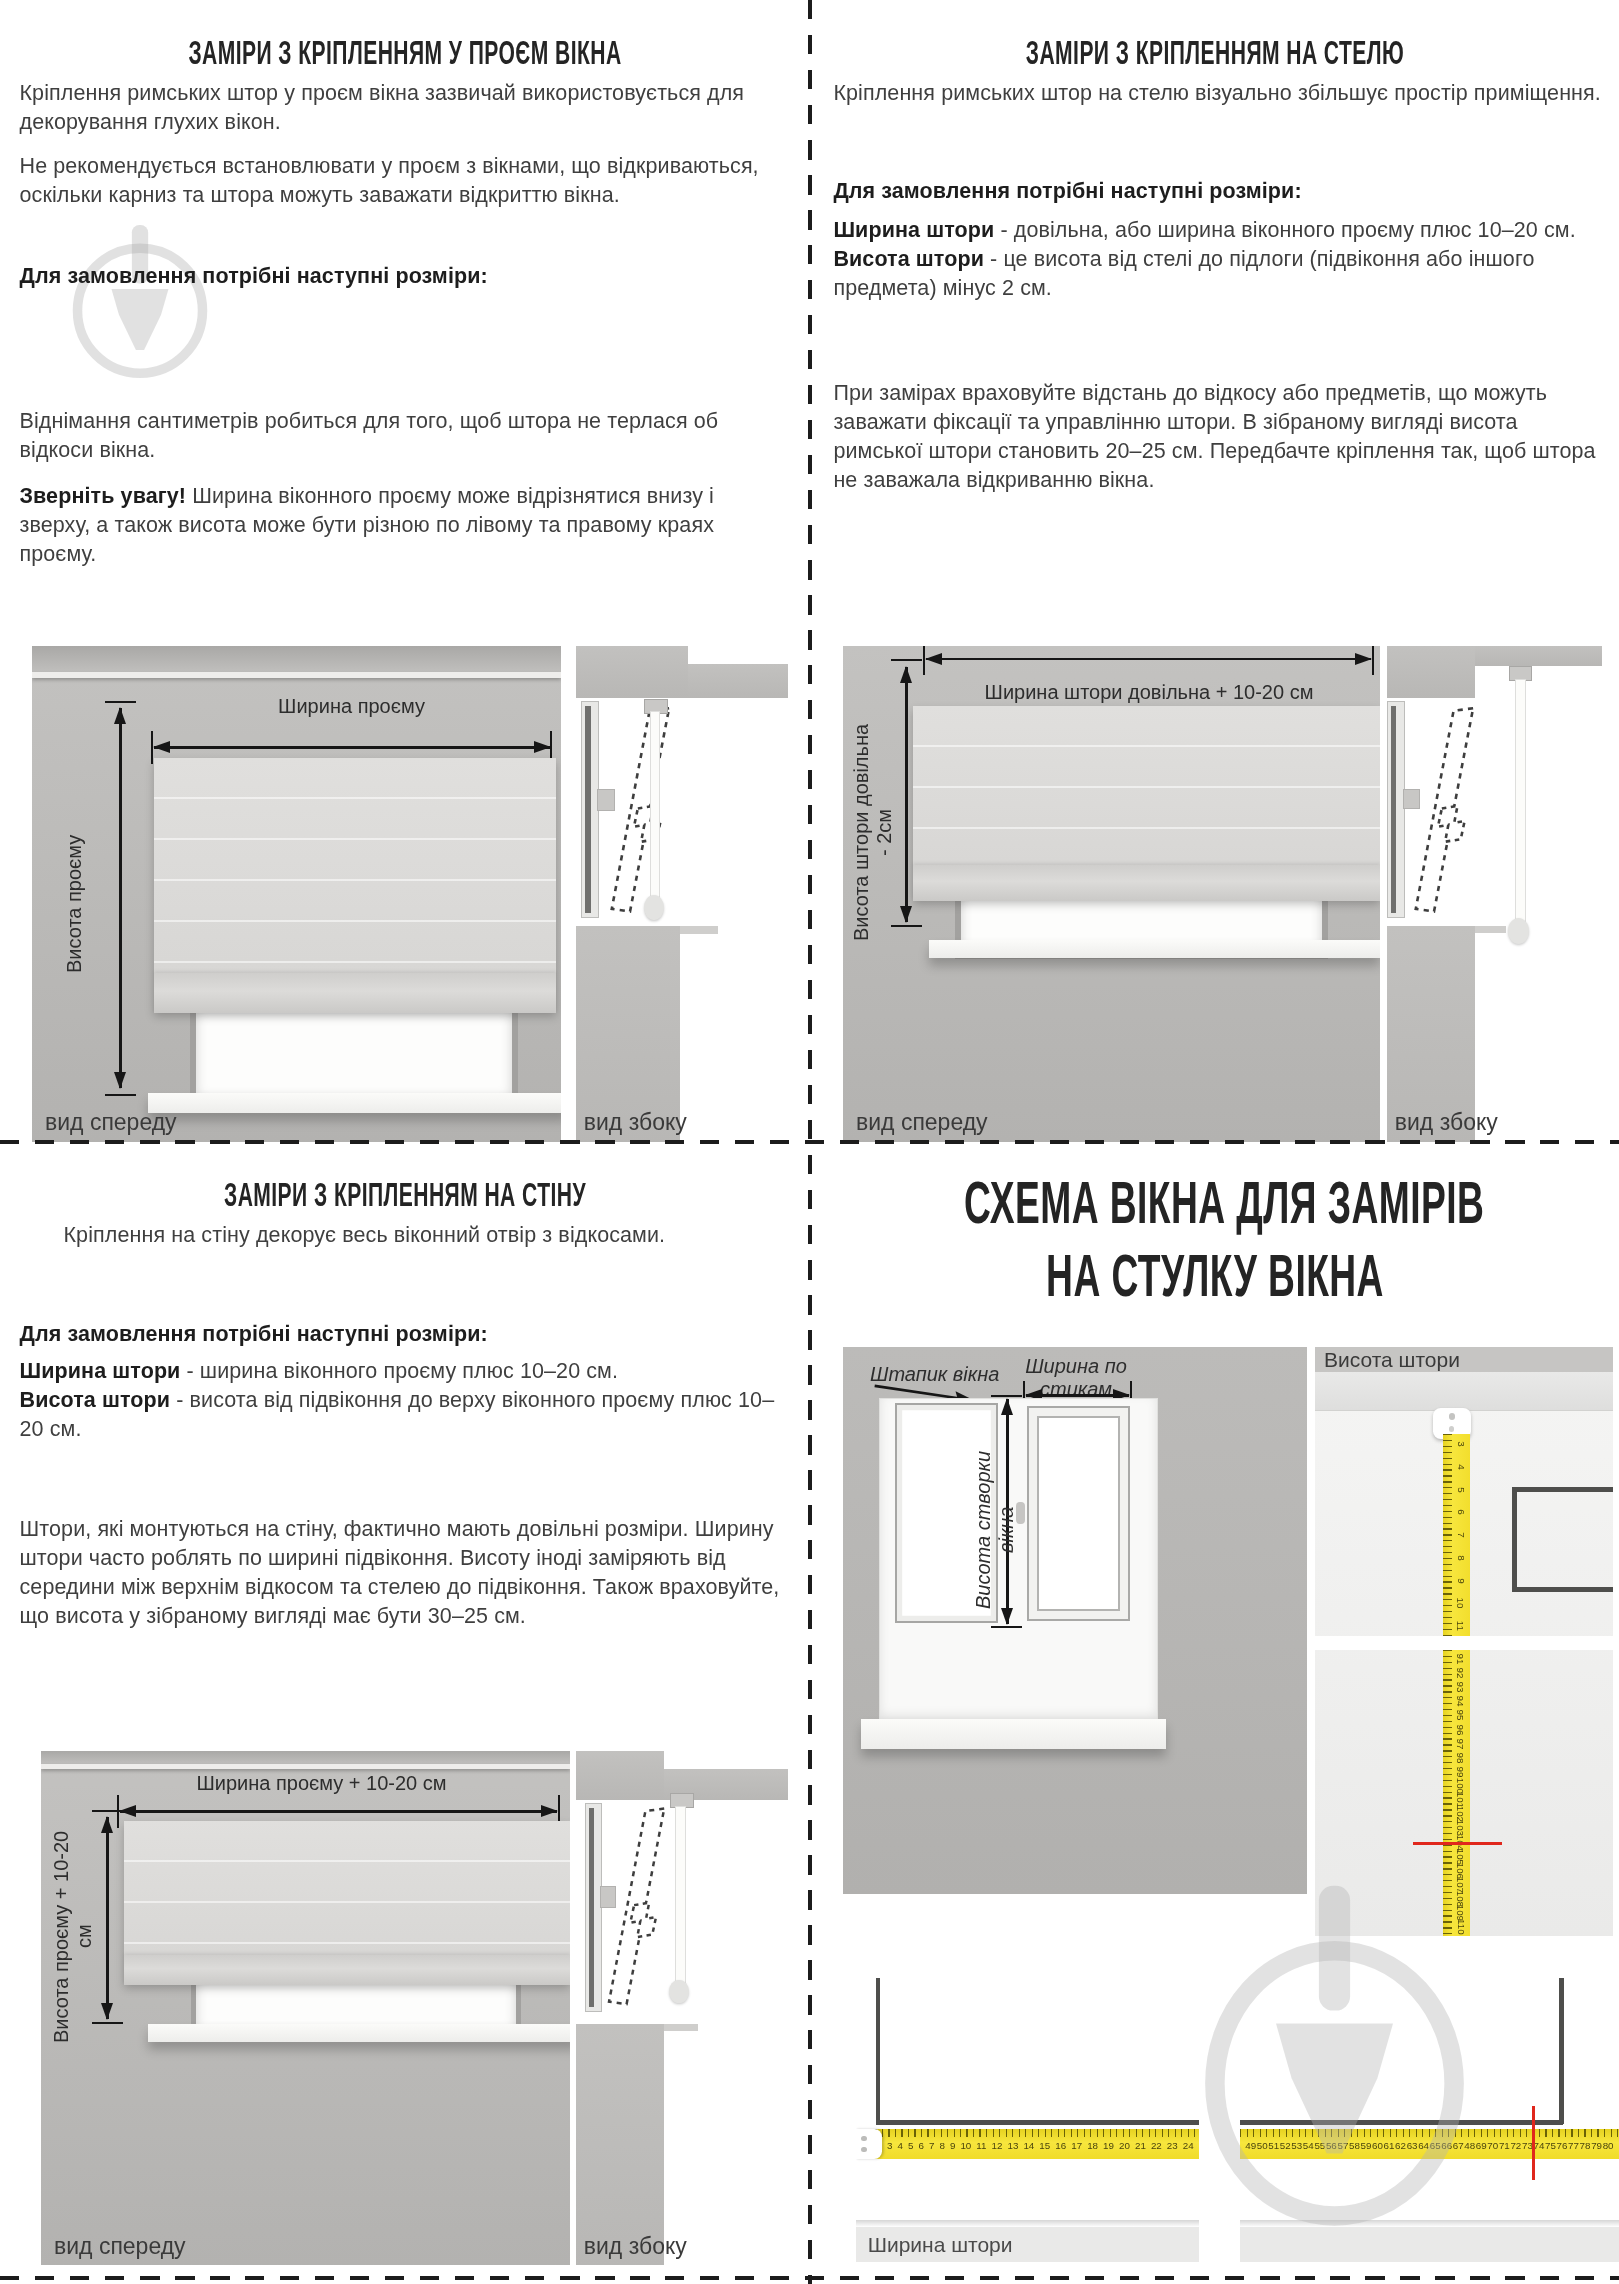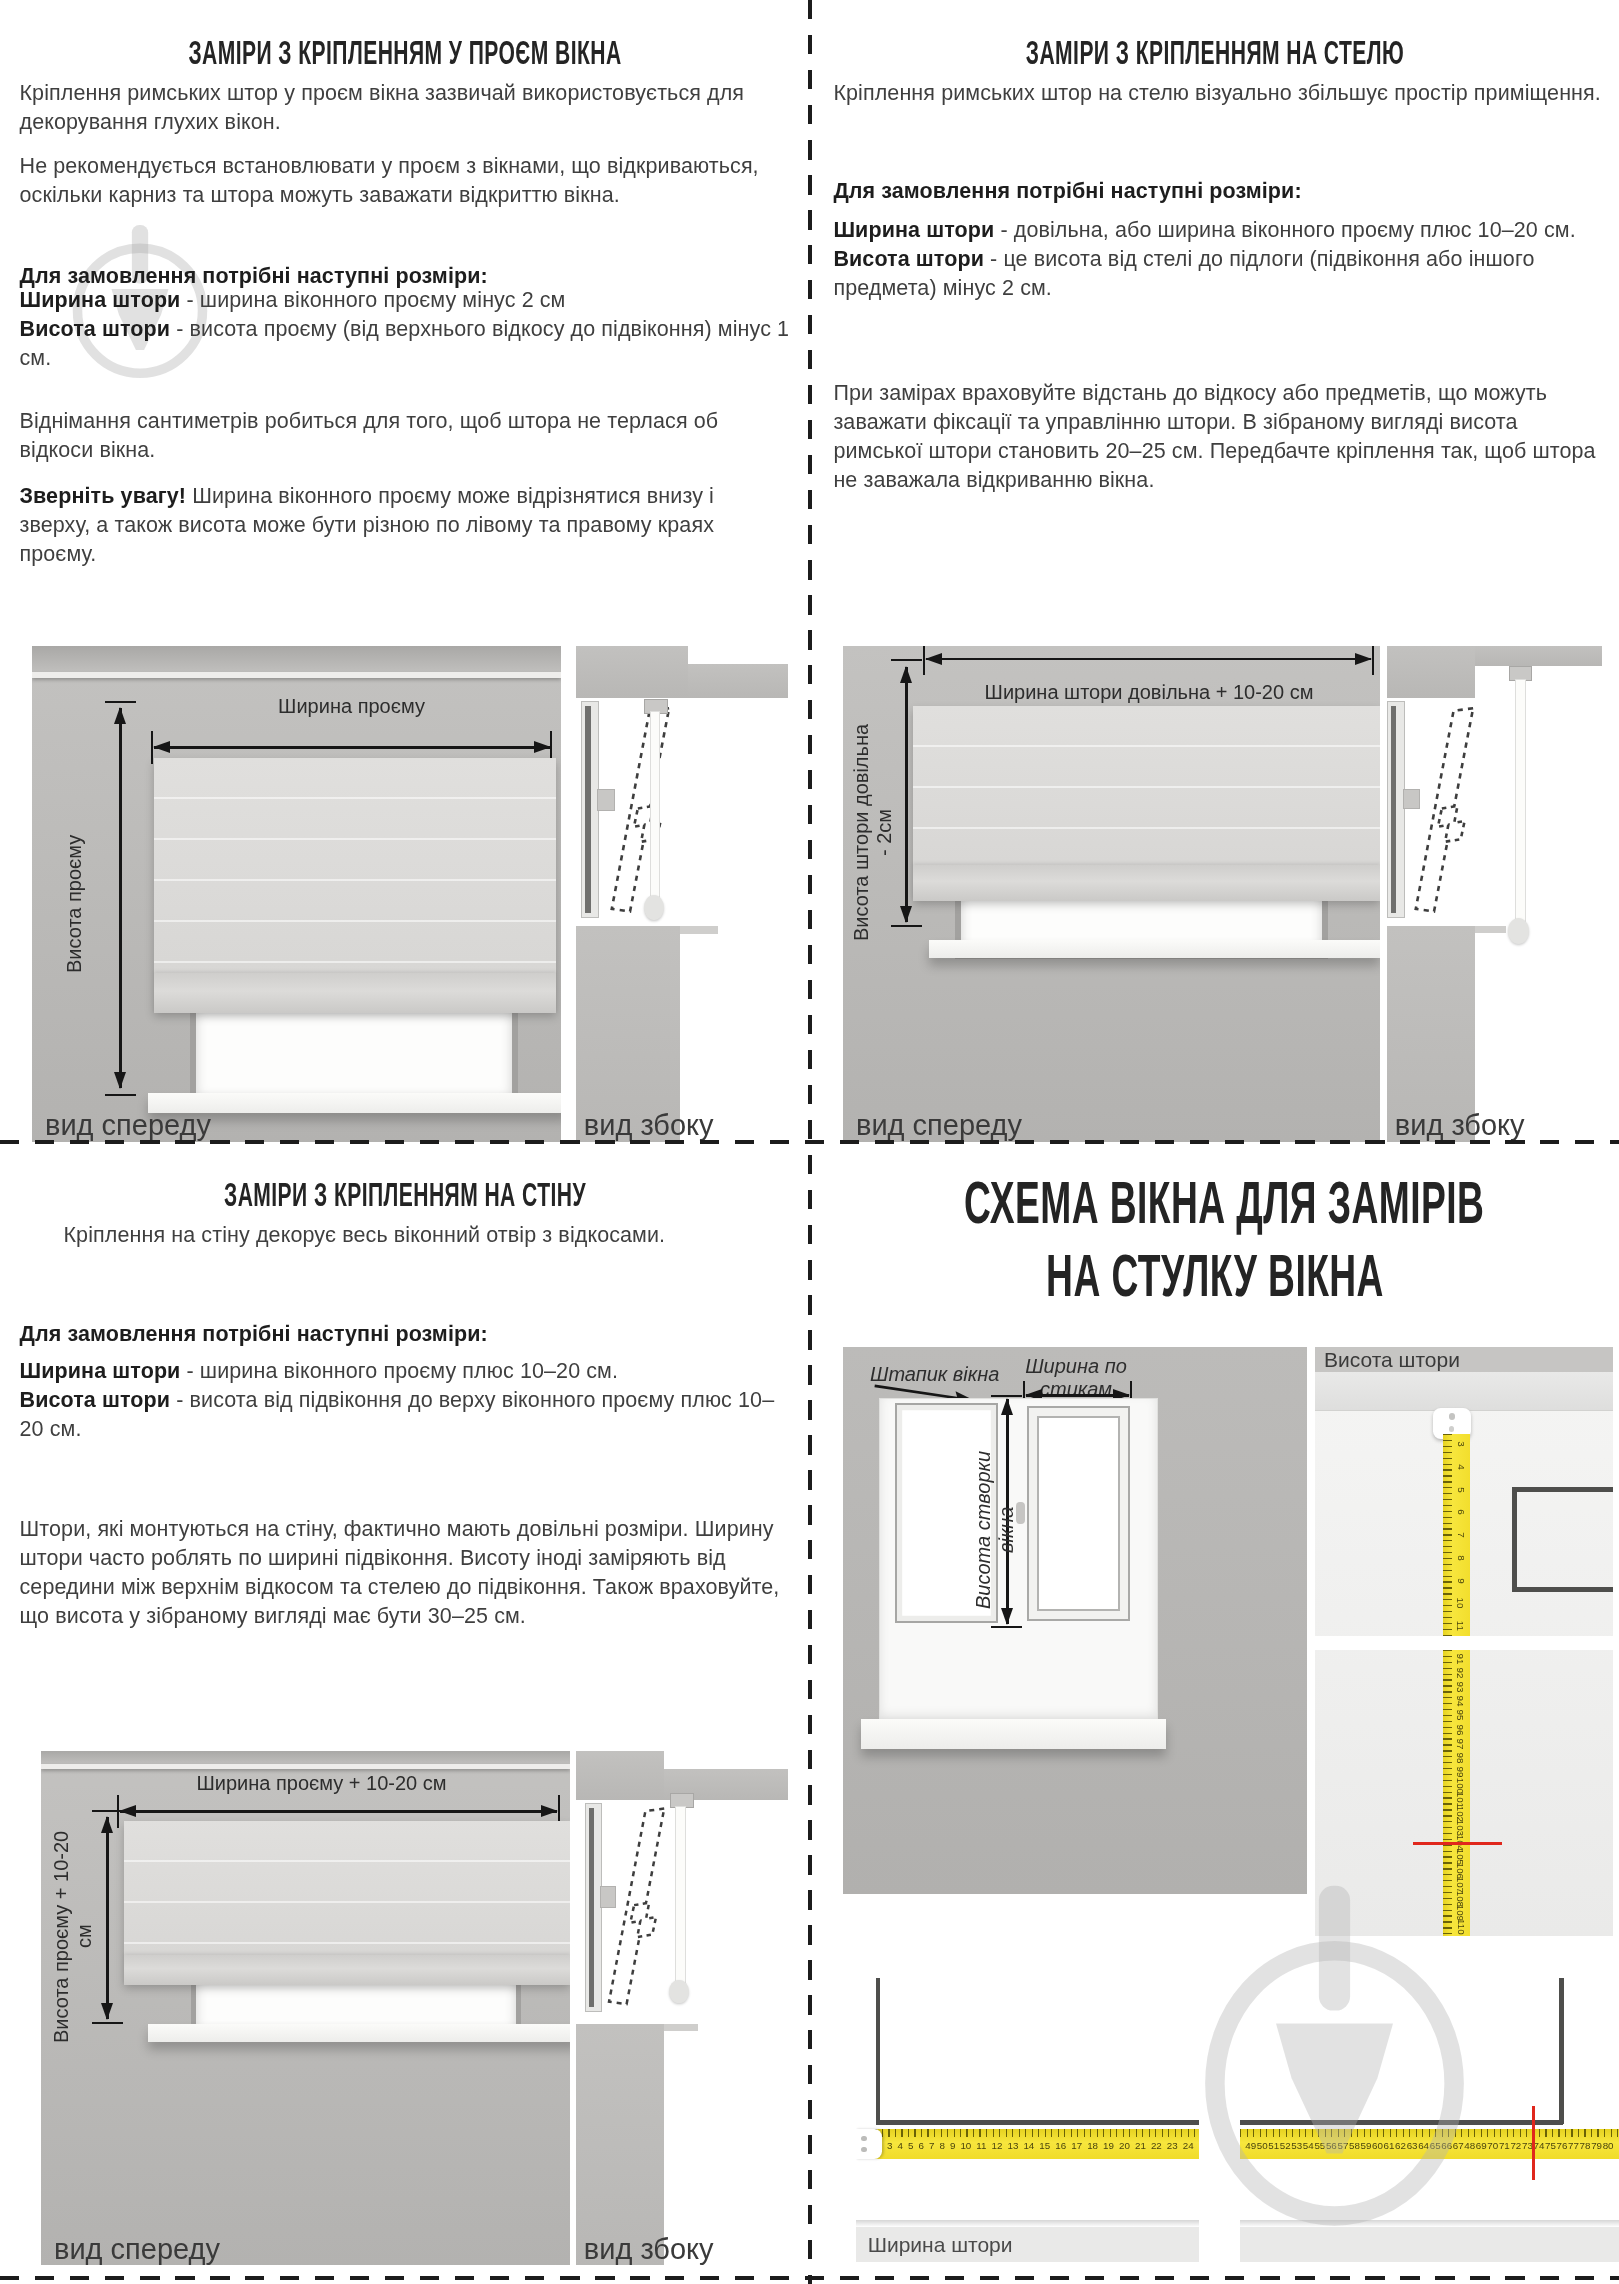--- a/index.html
+++ b/index.html
@@ -20,21 +20,21 @@
     width:0;height:0;border:solid transparent;border-width:6.5px 0 6.5px 17px;border-left-color:#161616;}
   .varrow{position:absolute;width:2.6px;background:#161616;}
   .varrow::before{content:"";position:absolute;top:-0.7px;left:50%;transform:translateX(-50%);
     width:0;height:0;border:solid transparent;border-width:0 6.5px 17px 6.5px;border-bottom-color:#161616;}
   .varrow::after{content:"";position:absolute;bottom:-0.7px;left:50%;transform:translateX(-50%);
     width:0;height:0;border:solid transparent;border-width:17px 6.5px 0 6.5px;border-top-color:#161616;}
   .tickv{position:absolute;width:2px;height:33px;background:#161616;}
   .tickh{position:absolute;height:2px;width:31px;background:#161616;}
   .dimlabel{position:absolute;font-size:20px;color:#2d2d2d;text-align:center;}
   .vtext{writing-mode:vertical-rl;transform:rotate(180deg);display:flex;align-items:center;justify-content:center;}
-  .view-label{position:absolute;font-size:29px;color:#3a3a3a;}
+  .view-label{position:absolute;font-size:23px;color:#3a3a3a;}
   
   .front{position:absolute;background:linear-gradient(180deg,#c3c2c0 0%,#bab9b7 55%,#b3b2b0 100%);overflow:hidden;}
   .side{position:absolute;background:#fff;overflow:hidden;}
   .cornice{position:absolute;left:0;width:100%;background:linear-gradient(180deg,#a9a8a6,#c0bfbd);}
   .rodline{position:absolute;left:0;width:100%;background:#eeedeb;box-shadow:0 2px 3.9px rgba(0,0,0,.25);}
   .blind{position:absolute;background:
       repeating-linear-gradient(180deg,rgba(255,255,255,0) 0 39px,rgba(255,255,255,.55) 39px 41px),
       linear-gradient(180deg,#e0dfdd,#d6d5d3);box-shadow:0 3.9px 9px rgba(0,0,0,.22);}
   .blind-fold{position:absolute;left:0;width:100%;bottom:0;
       background:linear-gradient(180deg,#cfcecc,#dcdbd9 45%,#cac9c7);box-shadow:0 -2px 3.3px rgba(0,0,0,.08);}
@@ -78,24 +78,20 @@
       <svg width="150" height="163" viewBox="0 0 200 240">
         <circle cx="100" cy="132" r="92" fill="none" stroke="rgba(170,170,170,.35)" stroke-width="14"></circle>
         <rect x="88" y="6" width="24" height="86" rx="11" fill="rgba(170,170,170,.35)"></rect>
         <path d="M58 100 h84 l-11 38 -25 52 h-12 l-25 -52 z" fill="rgba(170,170,170,.35)"></path>
       </svg>
     </div>
     <div class="title t46 ztext" style="top:33px;">ЗАМІРИ З КРІПЛЕННЯМ У ПРОЄМ ВІКНА</div>
     <p class="body-text ztext" style="left:19.5px;top:57px;width:771px;">Кріплення римських штор у проєм вікна зазвичай використовується для декорування глухих вікон.</p>
     <p class="body-text ztext" style="left:19.5px;top:130px;width:771px;">Не рекомендується встановлювати у проєм з вікнами, що відкриваються, оскільки карниз та штора можуть заважати відкриттю вікна.</p>
     <p class="body-text ztext b" style="left:19.5px;top:240px;width:771px;">Для замовлення потрібні наступні розміри:</p>
-    <div class="body-text ztext" style="left:19.5px;top:286px;width:771px;">
-      <div><strong class="b">Ширина штори</strong><span> - ширина віконного проєму мінус 2 см</span></div>
-      <div><strong class="b">Висота штори</strong><span> - висота проєму (від верхнього відкосу до підвіконня) мінус 1 см.</span></div>
-    </div>
     <p class="body-text ztext" style="left:19.5px;top:385px;width:771px;">Віднімання сантиметрів робиться для того, щоб штора не терлася об відкоси вікна.</p>
     <p class="body-text ztext" style="left:19.5px;top:460px;width:771px;"><strong class="b">Зверніть увагу!</strong><span> Ширина віконного проєму може відрізнятися внизу і зверху, а також висота може бути різною по лівому та правому краях проєму.</span></p>
 
     <div class="front" style="left:32px;top:646px;width:529px;height:496px;">
       <div class="cornice" style="top:0;height:26px;"></div>
       <div class="rodline" style="top:26px;height:5.9px;"></div>
       <div class="dimlabel" style="left:124px;top:49px;width:391px;">Ширина проєму</div>
       <div class="tickv" style="left:119px;top:85px;"></div>
       <div class="tickv" style="left:518px;top:85px;"></div>
       <div class="harrow" style="left:122px;top:100px;width:396px;"></div>

